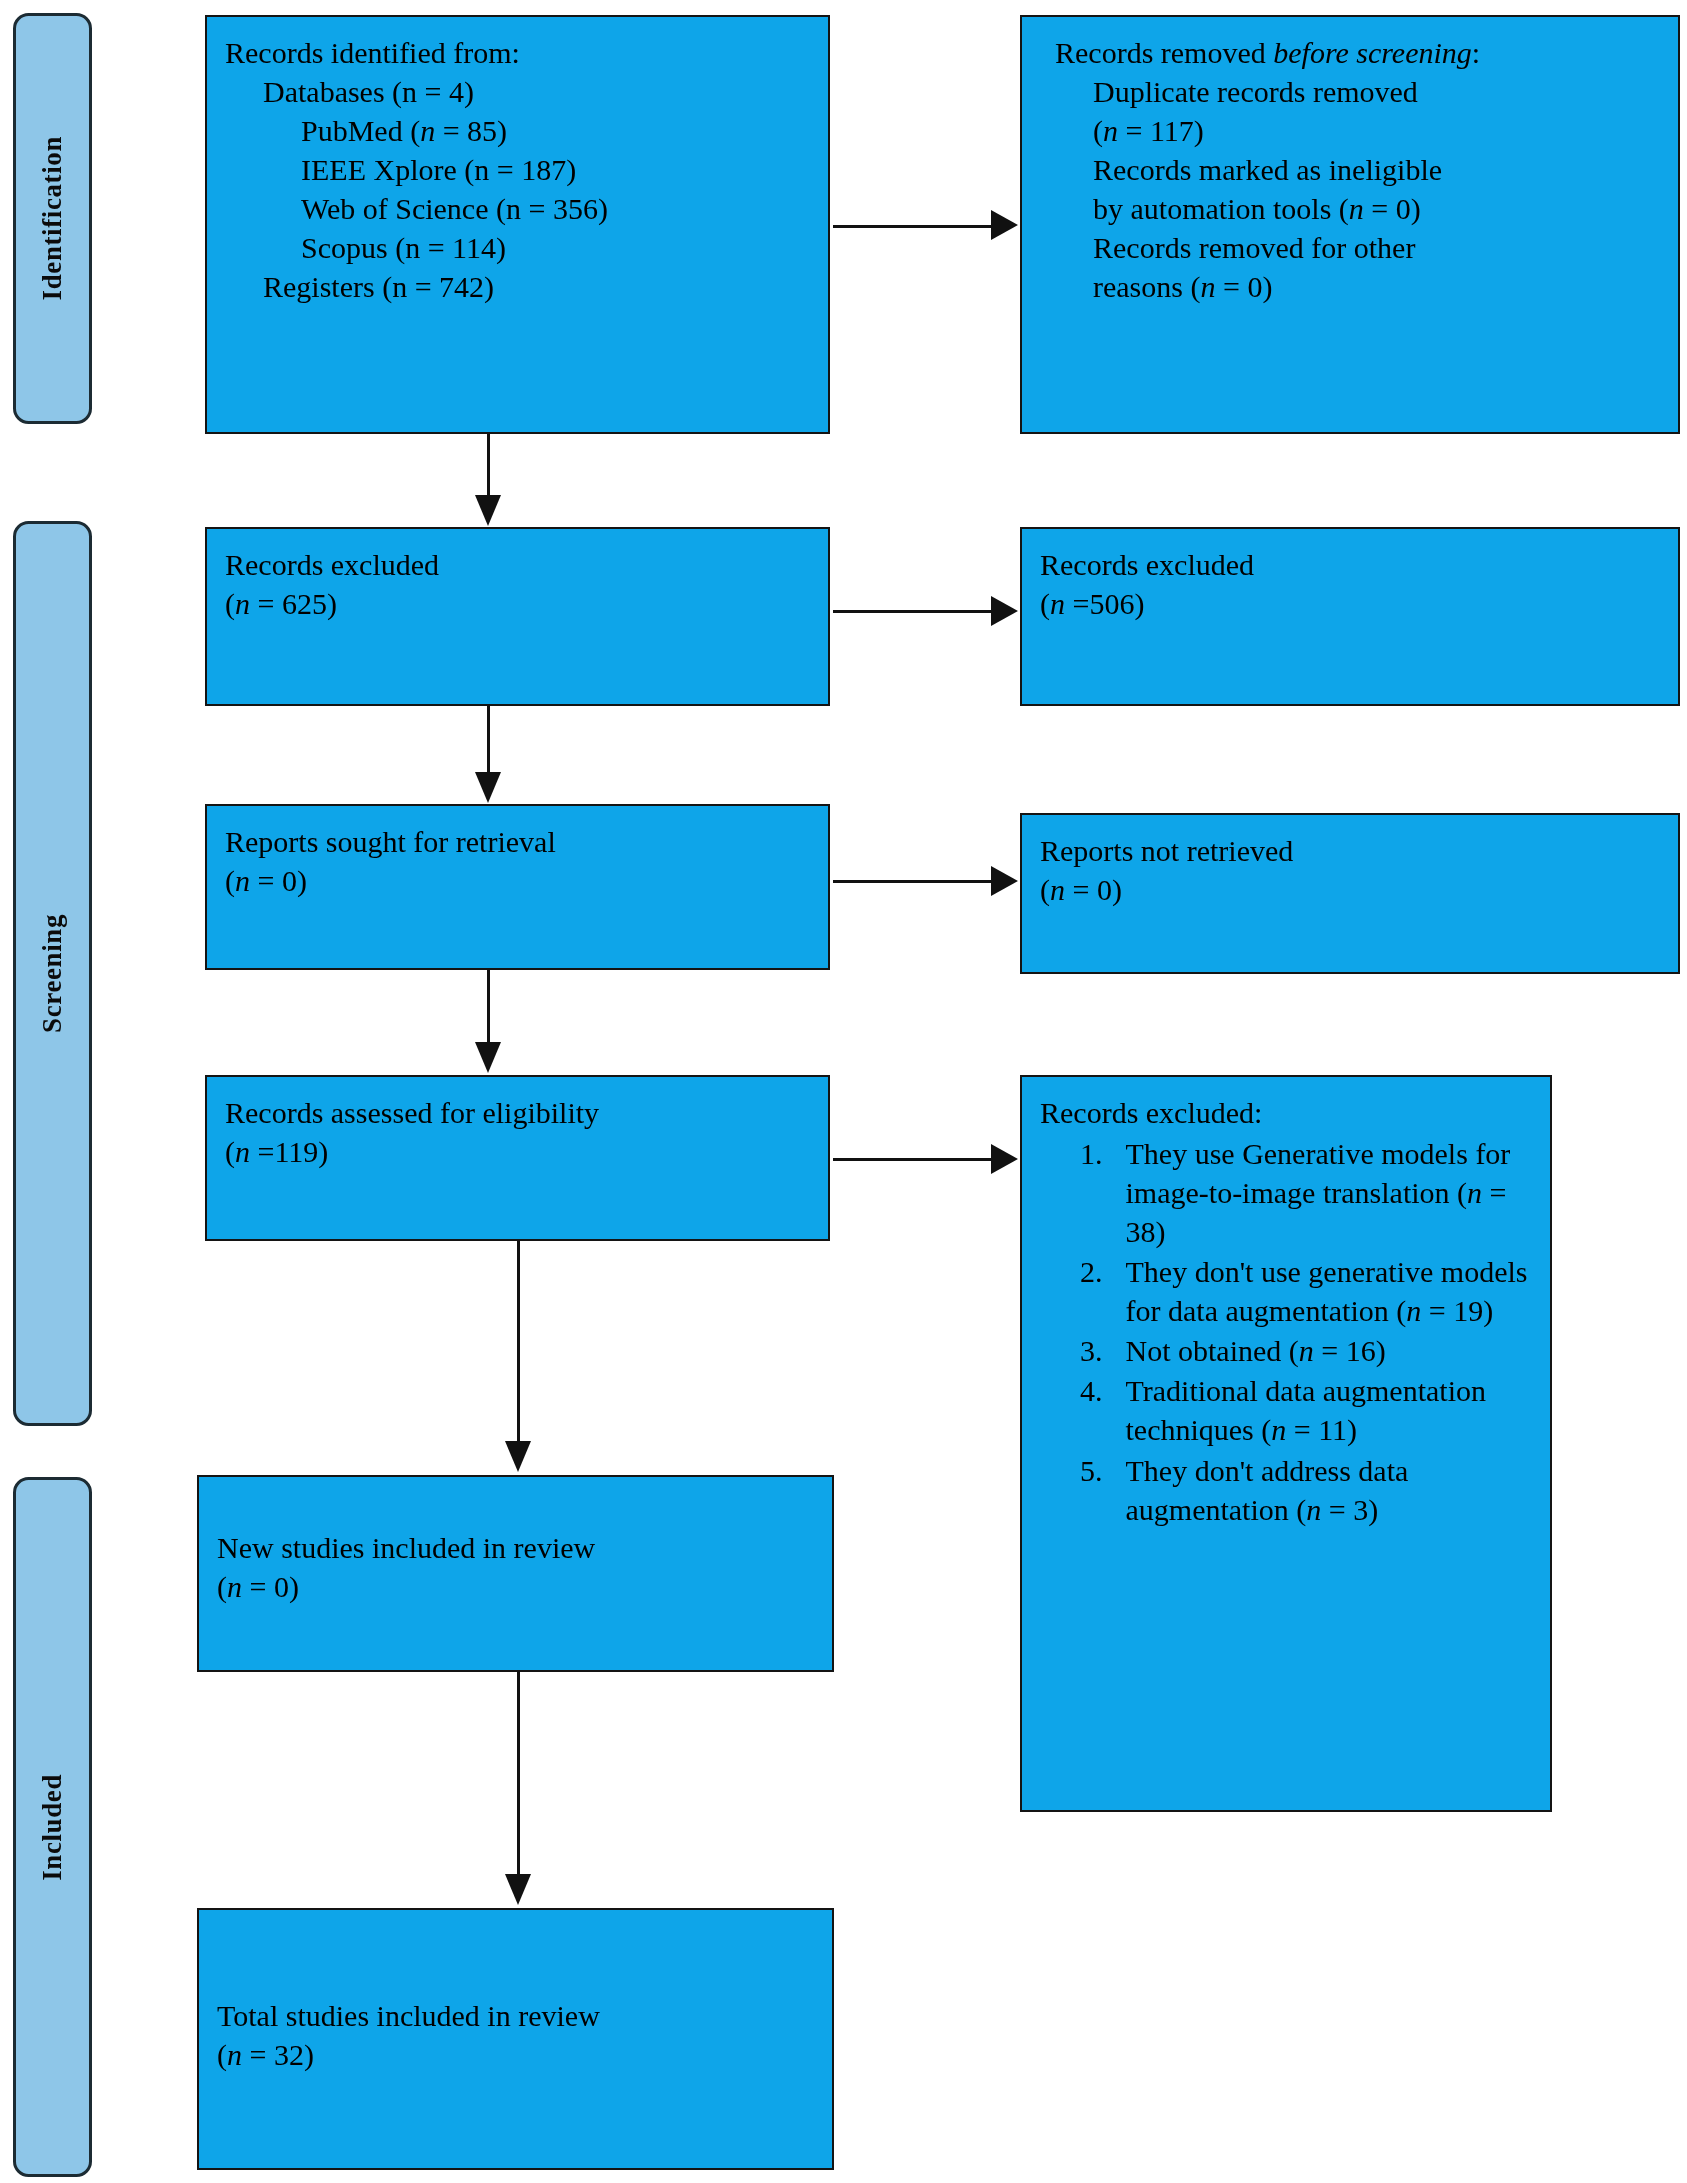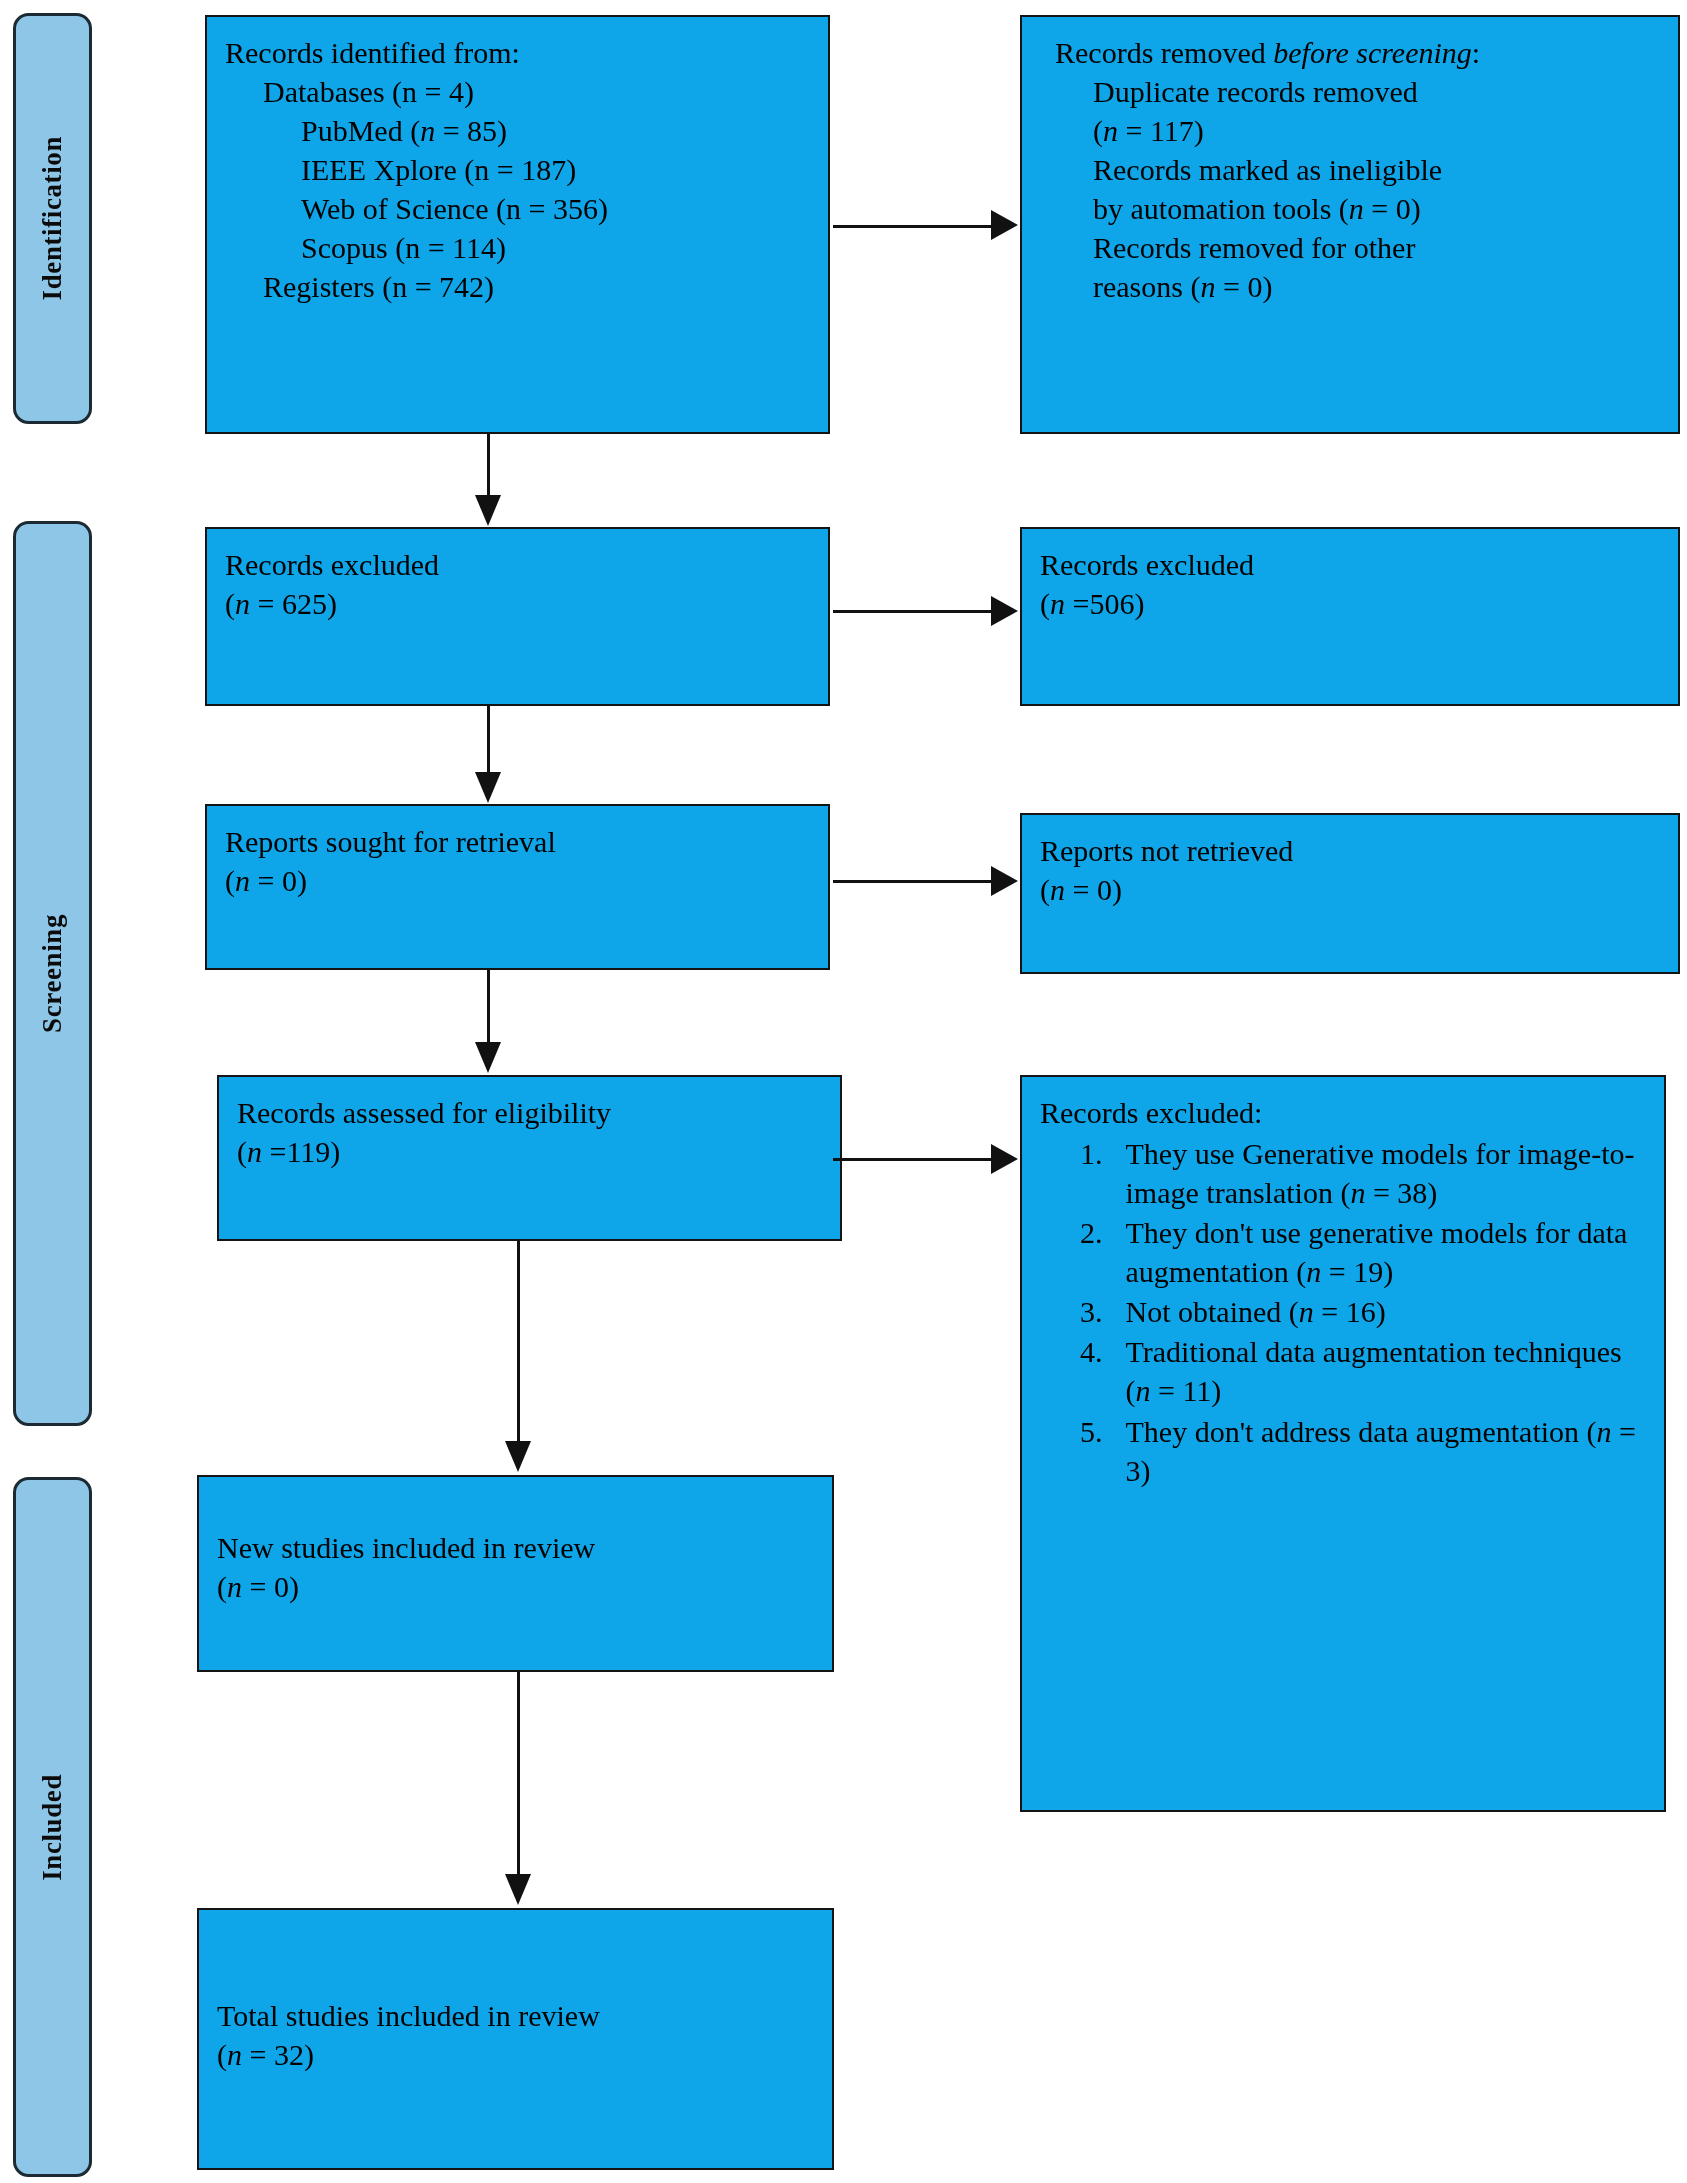--- a/index.html
+++ b/index.html
@@ -173,28 +173,28 @@
       <div>(<i class="n">n</i> = 0)</div>
     </div>
   </div>
 
   <div class="h-line" style="left:833px;top:880px;width:160px;"></div>
   <div class="arrow-right" style="left:991px;top:866px;"></div>
 
   <div class="v-line" style="left:487px;top:970px;width:3px;height:74px;"></div>
   <div class="arrow-down" style="left:475px;top:1042px;"></div>
 
-  <div class="box" style="left:205px;top:1075px;width:625px;height:166px;margin-left:12px;">
+  <div class="box" style="left:205px;top:1075px;width:625px;height:166px;">
     <div class="body">
       <div>Records assessed for eligibility</div>
       <div>(<i class="n">n</i> =119)</div>
     </div>
   </div>
 
-  <div class="box" style="left:1020px;top:1075px;width:646px;height:737px;">
+  <div class="box" style="left:1020px;top:1075px;width:532px;height:737px;">
     <div class="body">
       <div>Records excluded:</div>
       <ol class="reasons">
         <li>They use Generative models for image-to-image translation (<i class="n">n</i> = 38)</li>
         <li>They don't use generative models for data augmentation (<i class="n">n</i> = 19)</li>
         <li>Not obtained (<i class="n">n</i> = 16)</li>
         <li>Traditional data augmentation techniques (<i class="n">n</i> = 11)</li>
         <li>They don't address data augmentation (<i class="n">n</i> = 3)</li>
       </ol>
     </div>

